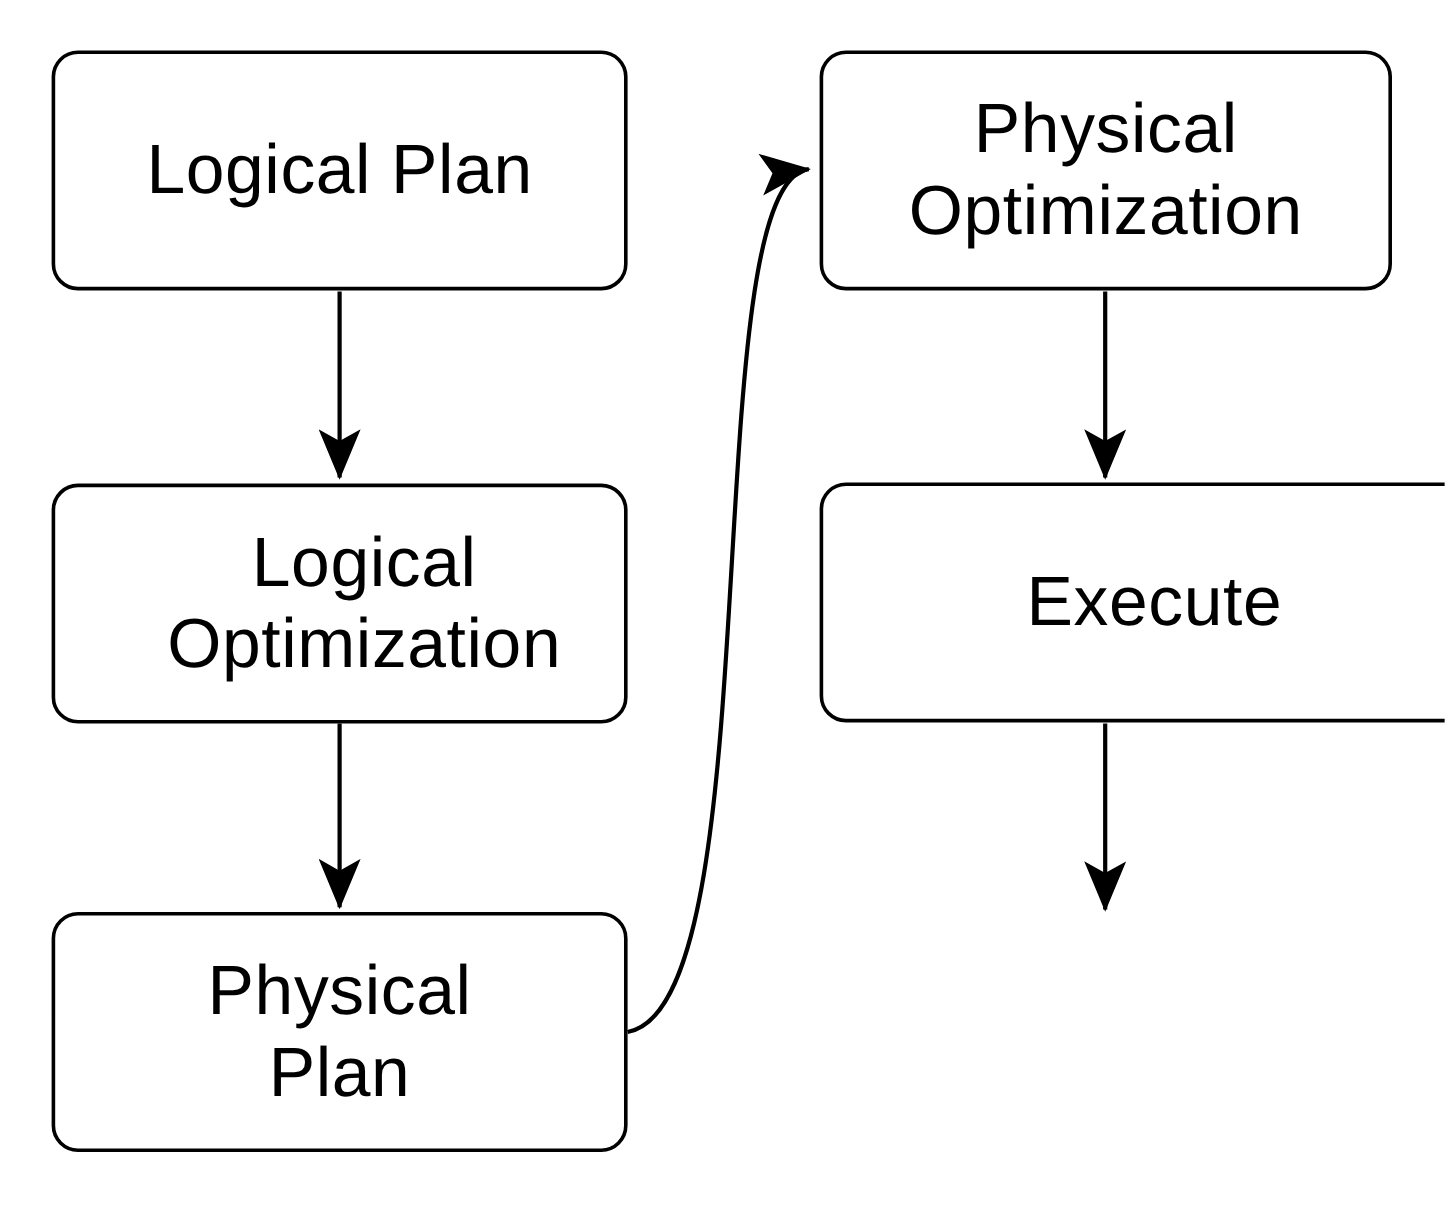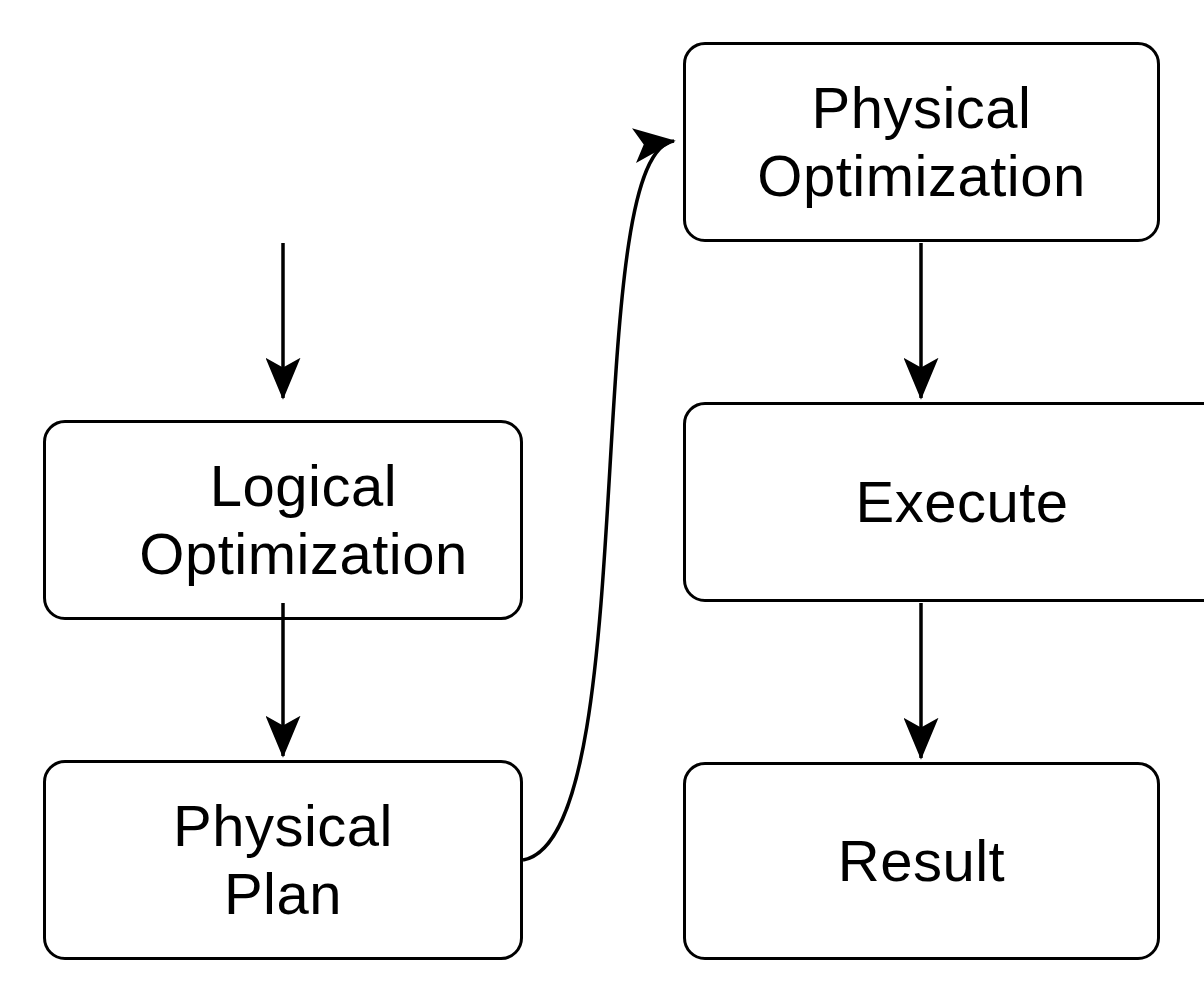--- a/index.html
+++ b/index.html
@@ -60,31 +60,31 @@
     </defs>
     <g id="edge-group">
         <path d="M283,243 L283,398" class="edge" marker-end="url(#arrowhead)"></path>
         <path d="M283,603 L283,756" class="edge" marker-end="url(#arrowhead)"></path>
         <path d="M523,860 C645,838 578,152 674,141" class="edge" marker-end="url(#arrowhead)"></path>
         <path d="M921,243 L921,398" class="edge" marker-end="url(#arrowhead)"></path>
         <path d="M921,603 L921,758" class="edge" marker-end="url(#arrowhead)"></path>
       </g>
   </svg>
 
-    <div class="node" style="left: 43px; top: 420px; width: 480px; height: 200px; padding-left: 41px;">
+<div class="node" style="left: 43px; top: 42px; width: 480px; height: 200px;">
+      <span class="label">Logical Plan</span>
+    </div>
+    <div class="node" style="left: 43px; top: 403px; width: 480px; height: 200px; padding-left: 41px;">
       <span class="label">Logical
 Optimization</span>
     </div>
     <div class="node" style="left: 43px; top: 760px; width: 480px; height: 200px;">
       <span class="label">Physical
 Plan</span>
     </div>
     <div class="node" style="left: 683px; top: 42px; width: 477px; height: 200px;">
       <span class="label">Physical
 Optimization</span>
     </div>
     <div class="node" style="left: 683px; top: 402px; width: 558px; height: 200px;">
       <span class="label">Execute</span>
     </div>
-    <div class="node" style="left: 683px; top: 762px; width: 477px; height: 198px;">
-      <span class="label">Result</span>
-    </div>
   </div>
 
 </body></html>

